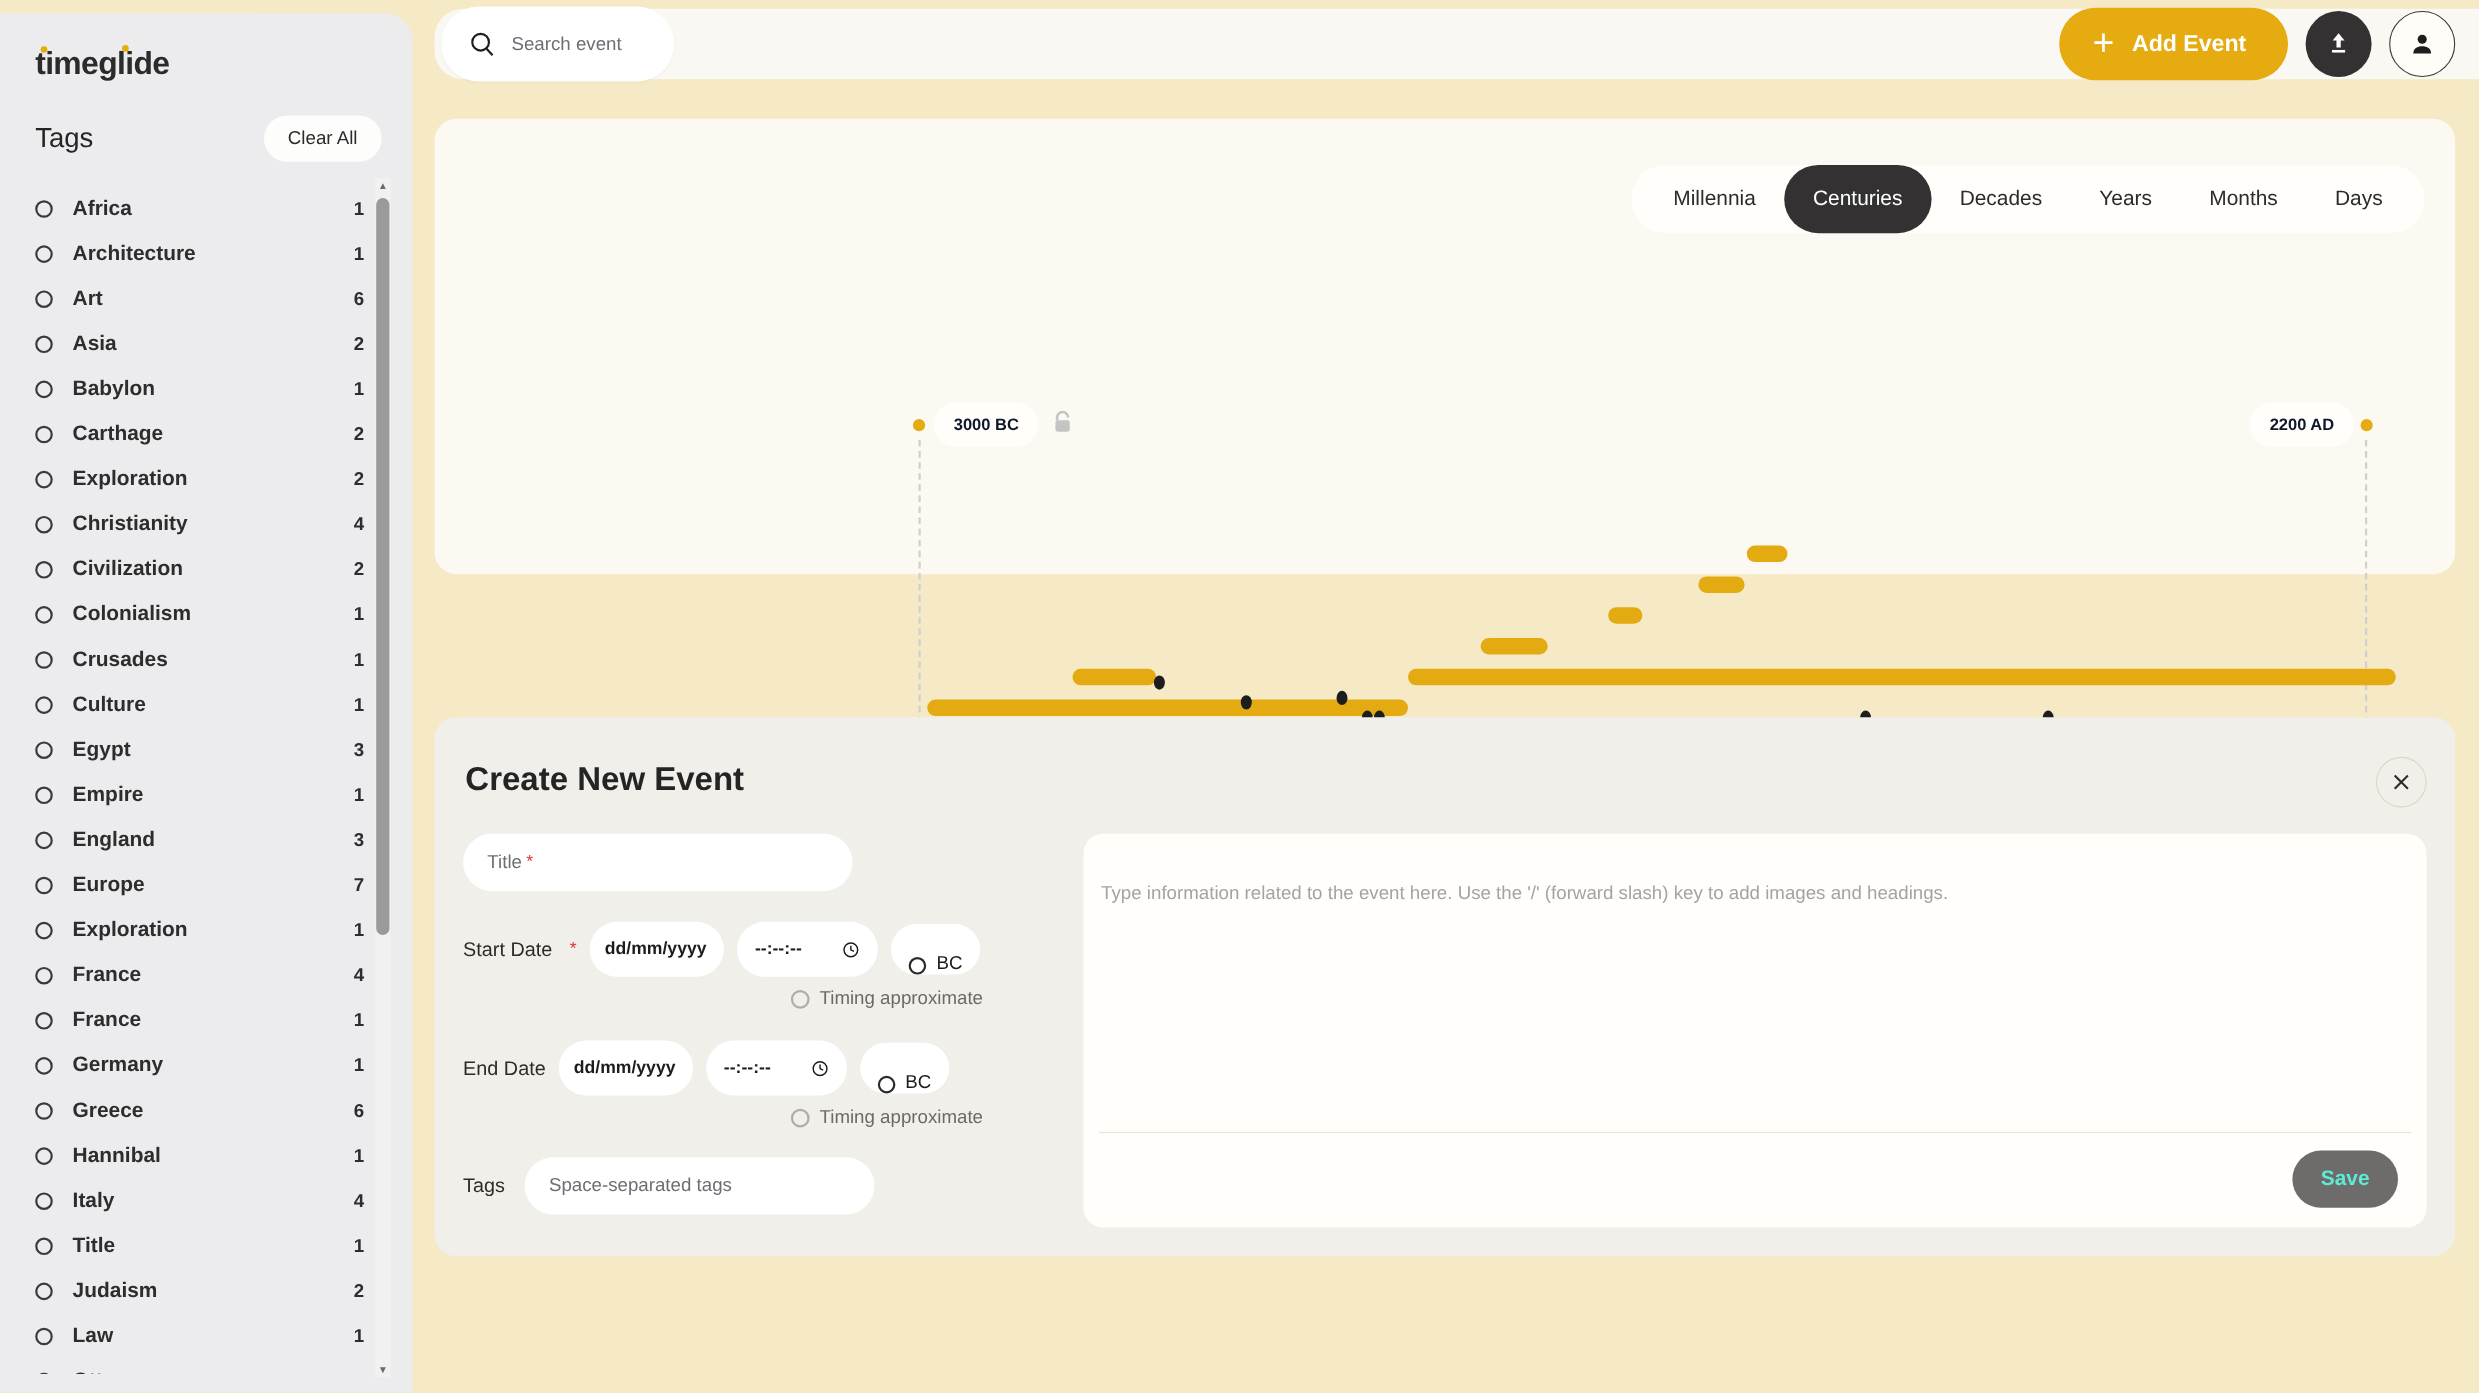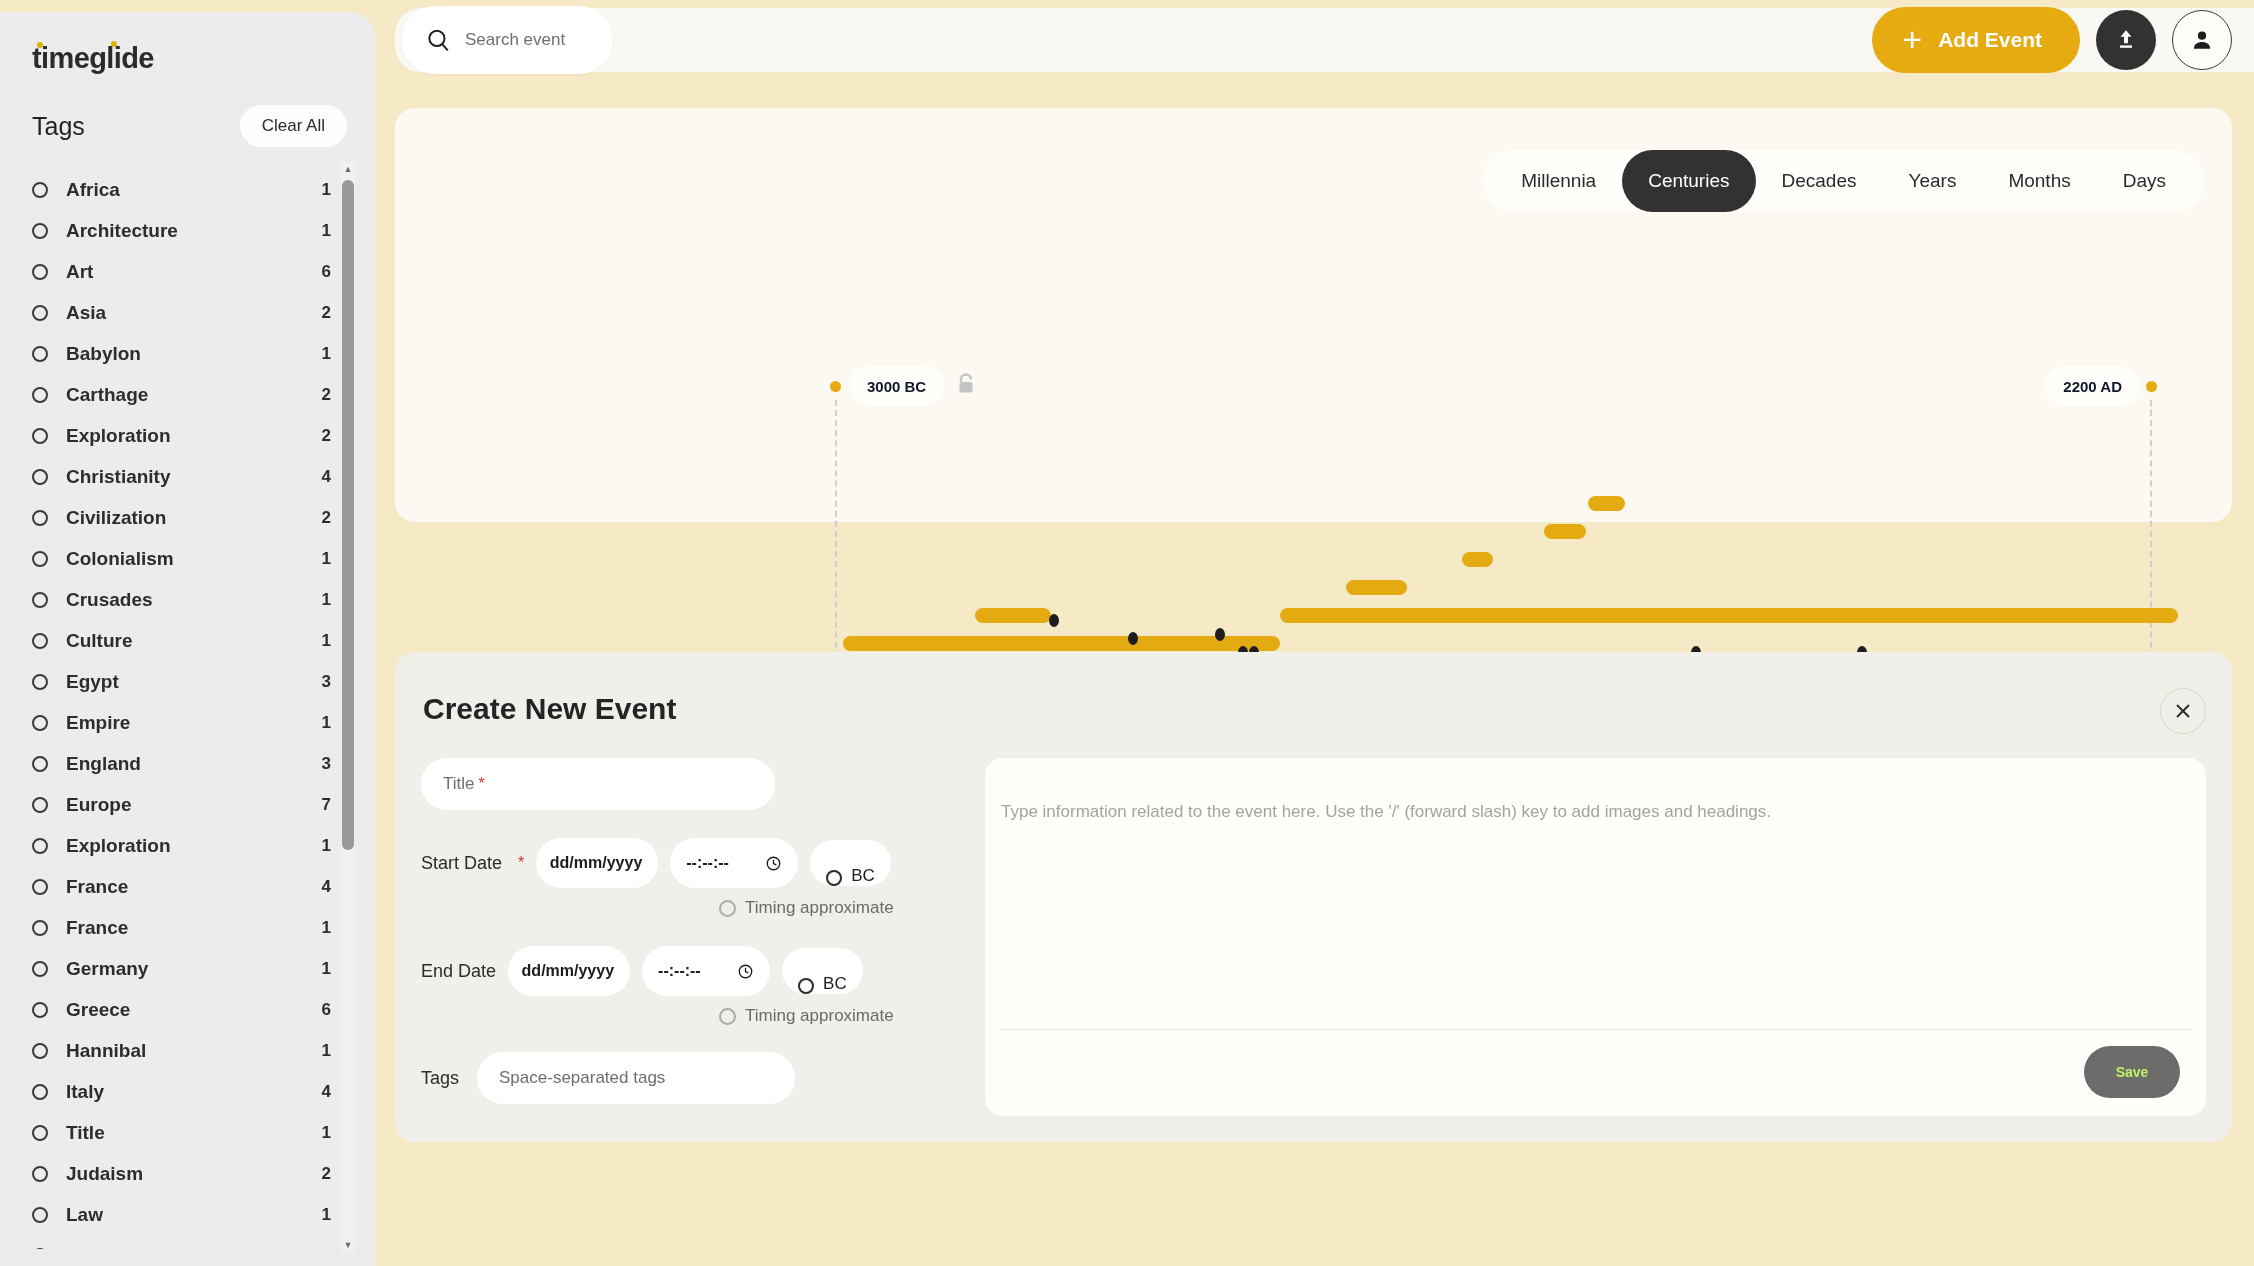--- a/index.html
+++ b/index.html
@@ -247,21 +247,21 @@
   .editor-ph {
     position: absolute; left: 16px; top: 44px; font-size: 17px; color: #a3a39f;
   }
   .editor-divider {
     position: absolute; left: 14px; right: 14px; bottom: 86px;
     height: 1px; background: #e6e4dd;
   }
   .save-btn {
     position: absolute; right: 26px; bottom: 18px;
     width: 96px; height: 52px; border-radius: 26px;
-    background: #6e6c6b; color: #bef264; font-size: 14px; font-weight: 700;
+    background: #6e6c6b; color: #5eead4; font-size: 19px; font-weight: 700;
     border: none; cursor: pointer;
     font-family: "Liberation Sans", sans-serif;
   }
 </style>
 </head>
 <body>
 
 <div class="app">
 
   <aside class="sidebar">

